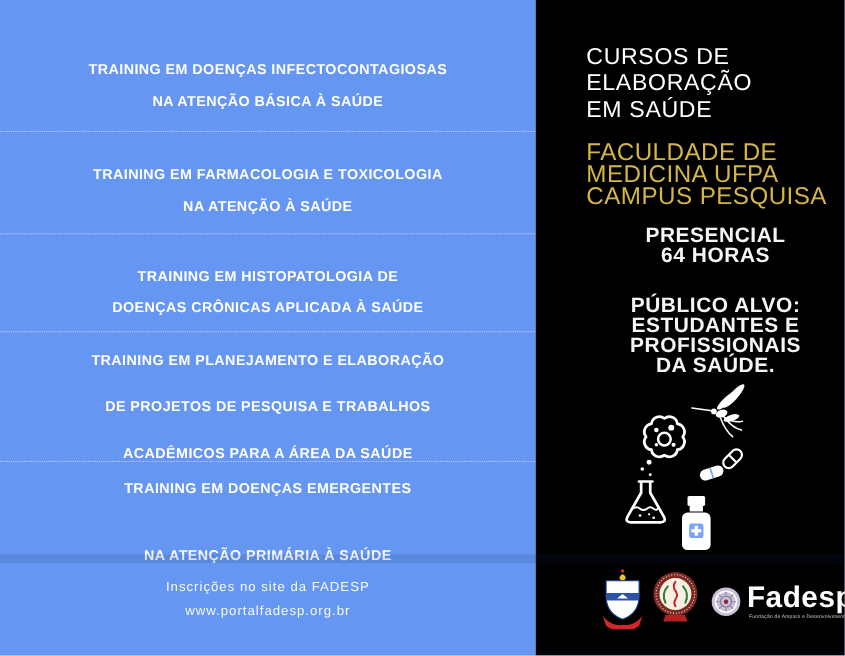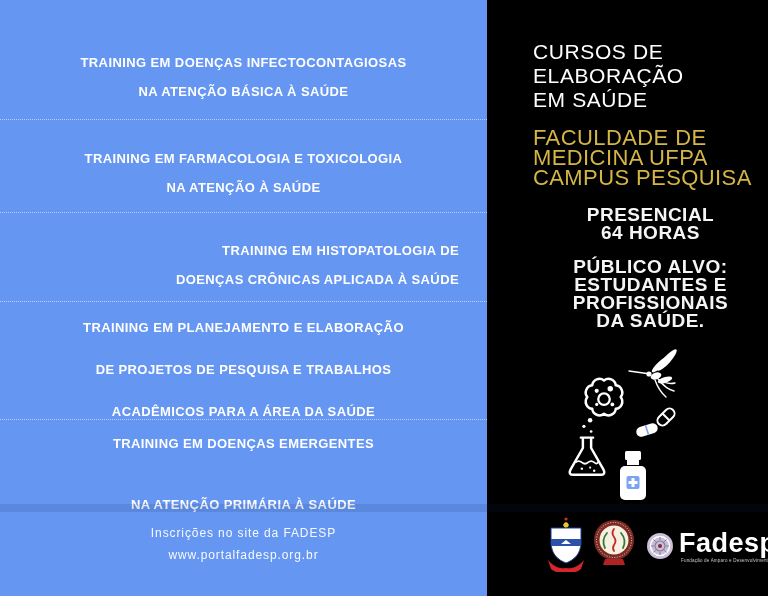--- a/index.html
+++ b/index.html
@@ -8,38 +8,38 @@
   .page { position:relative; width:768px; height:512px; display:flex; }
 
   
   .left-panel { width:487px; height:596px; background:#6596f2; position:relative; }
   .course { display:flex; flex-direction:column; justify-content:center; align-items:center;
             text-align:center; padding:0 28px; }
   .course .line { color:#ffffff; font-weight:bold; font-size:13px; letter-spacing:.4px;
                   line-height:29px; white-space:nowrap; }
   .c1 { height:120px; padding-top:34px; border-bottom:1px dotted rgba(255,255,255,.55); }
   .c2 { height:93px;  padding-top:14px; border-bottom:1px dotted rgba(255,255,255,.55); }
-  .c3 { height:89px;  padding-top:16px; border-bottom:1px dotted rgba(255,255,255,.55);align-items:flex-end; }
+  .c3 { height:89px;  padding-top:16px; border-bottom:1px dotted rgba(255,255,255,.55); }
   .c4 { height:118px; padding-top:18px; border-bottom:1px dotted rgba(255,255,255,.55);gap:13px; }
   .c5 { height:90px;  padding-top:18px;gap:32px; }
   .left-footer { margin-top:12px; text-align:center; color:rgba(255,255,255,.95);
                  font-size:12px; letter-spacing:.9px; line-height:22px; font-weight:normal; }
 
   
   .right-panel { width:281px; height:596px; background:#000000; position:relative;
                  padding:40px 0 0 46px; }
   .rp-title .line { color:#ffffff; font-size:21px; line-height:24px; letter-spacing:.6px;
                     font-weight:normal; white-space:nowrap; }
   .rp-subtitle { margin-top:16px; }
   .rp-subtitle .line { color:#d4b545; font-size:22px; line-height:20px; letter-spacing:.4px;
                        font-weight:normal; white-space:nowrap; }
   .rp-info { margin-top:18px; }
   .rp-info .line { color:rgba(255,255,255,.96); font-size:19px; line-height:18px;
                    letter-spacing:.5px; font-weight:bold; white-space:nowrap;text-align:center; }
-  .rp-info2 { margin-top:16px; }
+  .rp-info2 { margin-top:28px; }
 
   .icon-abs { position:absolute; }
   .logos-row { position:absolute; left:60px; top:516px; display:flex; align-items:center; }
   .fadesp { display:flex; align-items:center; margin-left:10px; }
   .fadesp-textwrap { margin-left:5px; display:flex; flex-direction:column; }
   .fadesp-name { color:#ffffff; font-weight:bold; font-size:27px; line-height:27px;
                  letter-spacing:.5px; }
   .fadesp-tagline { color:rgba(255,255,255,.75); font-size:4.5px; letter-spacing:.2px;
                     margin-top:1px; padding-left:2px; white-space:nowrap; }
   .bottom-shade { position:absolute; left:0; bottom:0; width:768px; height:8px;

